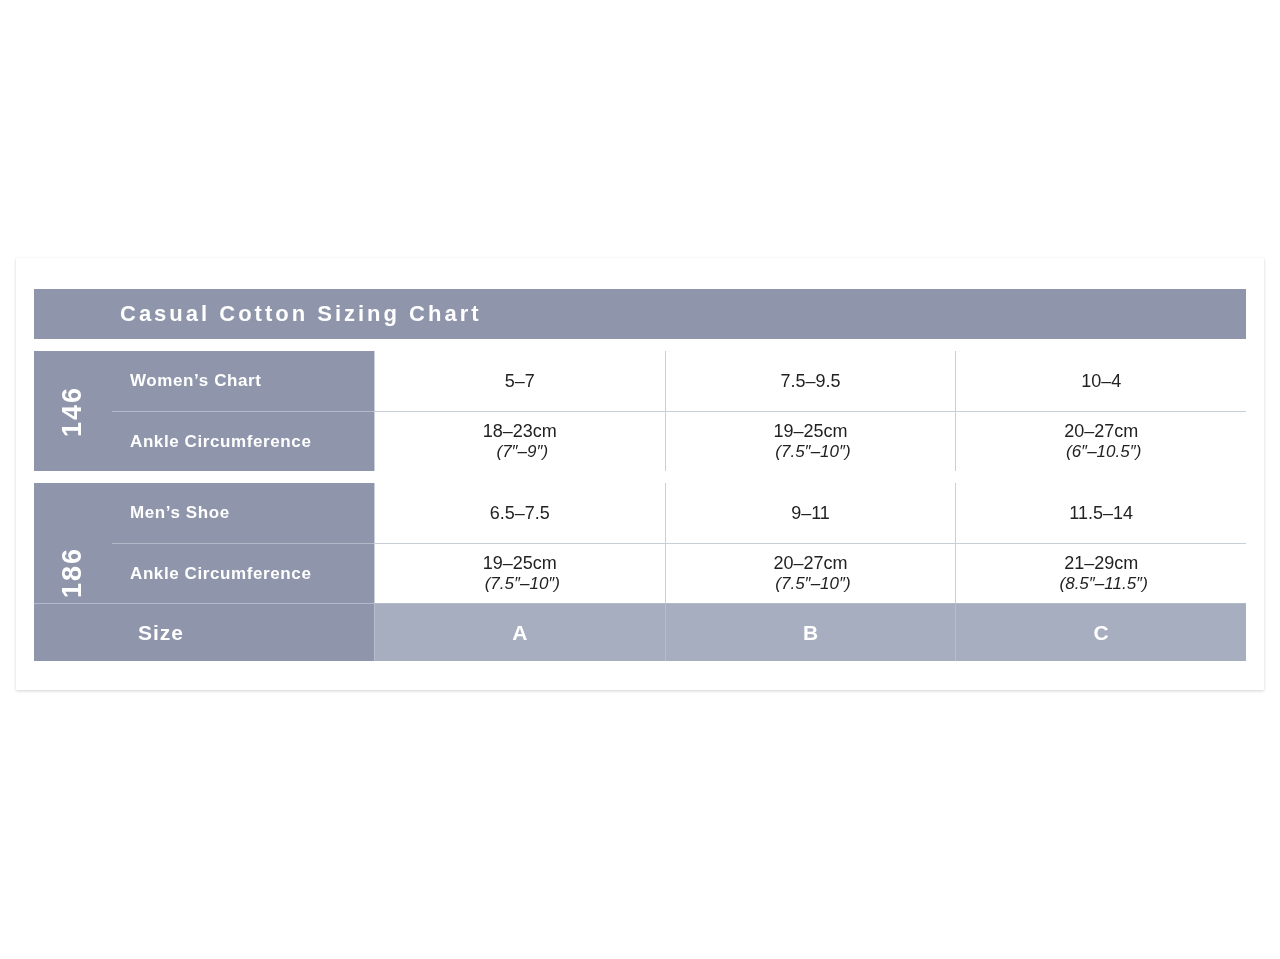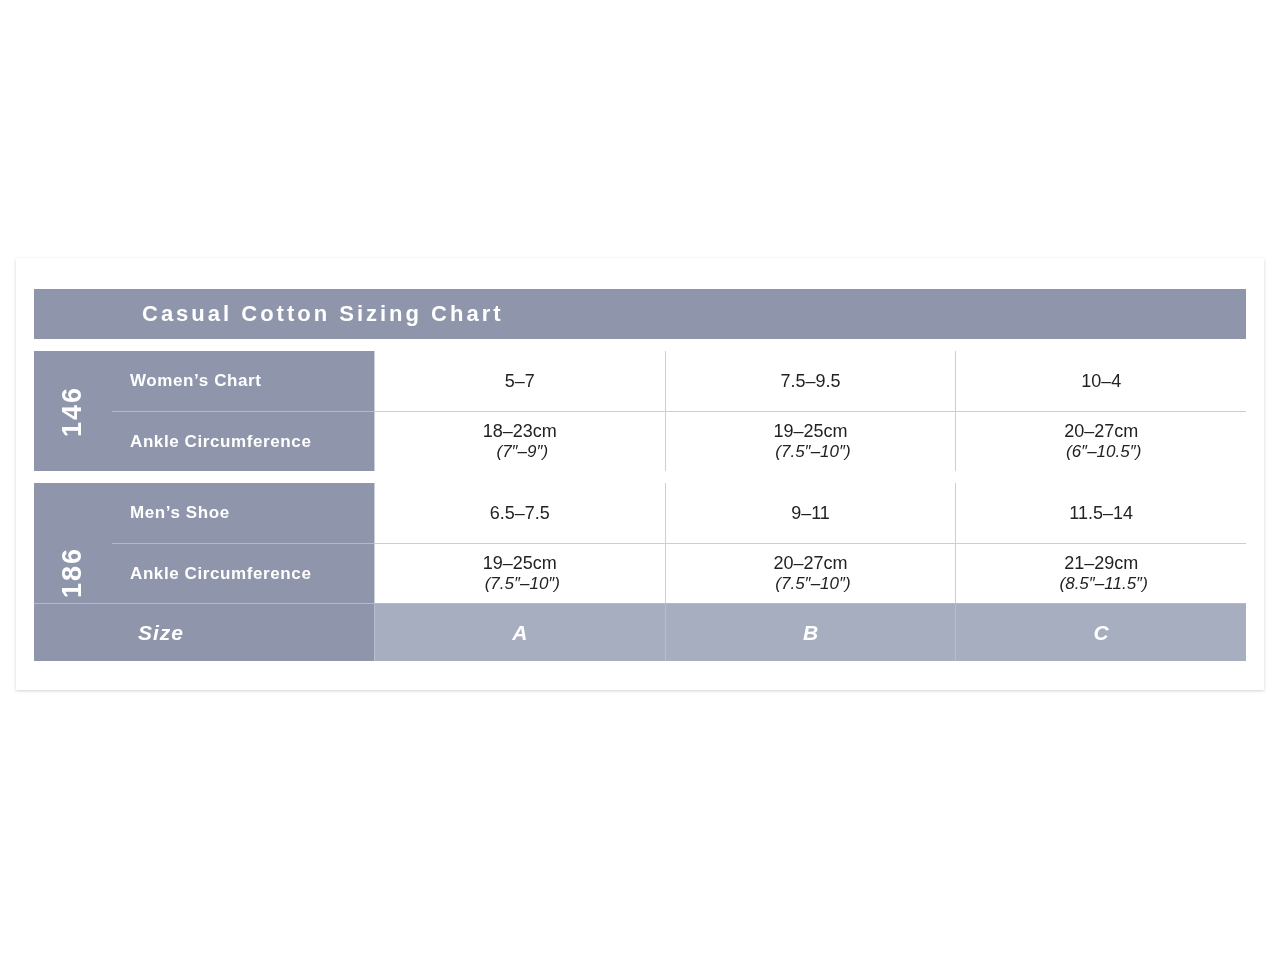--- a/index.html
+++ b/index.html
@@ -38,21 +38,21 @@
     height: 50px;
     background: #8f96ab;
     display: flex;
     align-items: center;
   }
   .title-text {
     color: #ffffff;
     font-size: 22px;
     font-weight: bold;
     letter-spacing: 3px;
-    padding-left: 108px;
+    padding-left: 86px;
   }
 
   
   .block {
     display: flex;
     margin-top: 12px;
   }
   .side-label {
     width: 78px;
     background: #8f96ab;
@@ -210,21 +210,21 @@
           </div>
           <div class="cell">
             <span>20–27cm</span>
             <em>(7.5″–10″)</em>
           </div>
           <div class="cell">
             <span>21–29cm</span>
             <em>(8.5″–11.5″)</em>
           </div>
         </div>
-        <div class="size-row" style="margin-left:-78px;font-style:italic;">
+        <div class="size-row" style="margin-left:-78px;">
           <div class="size-head">Size</div>
           <div class="size-cell">A</div>
           <div class="size-cell">B</div>
           <div class="size-cell">C</div>
         </div>
       </div>
     </div>
 
   </div>
 </div>

